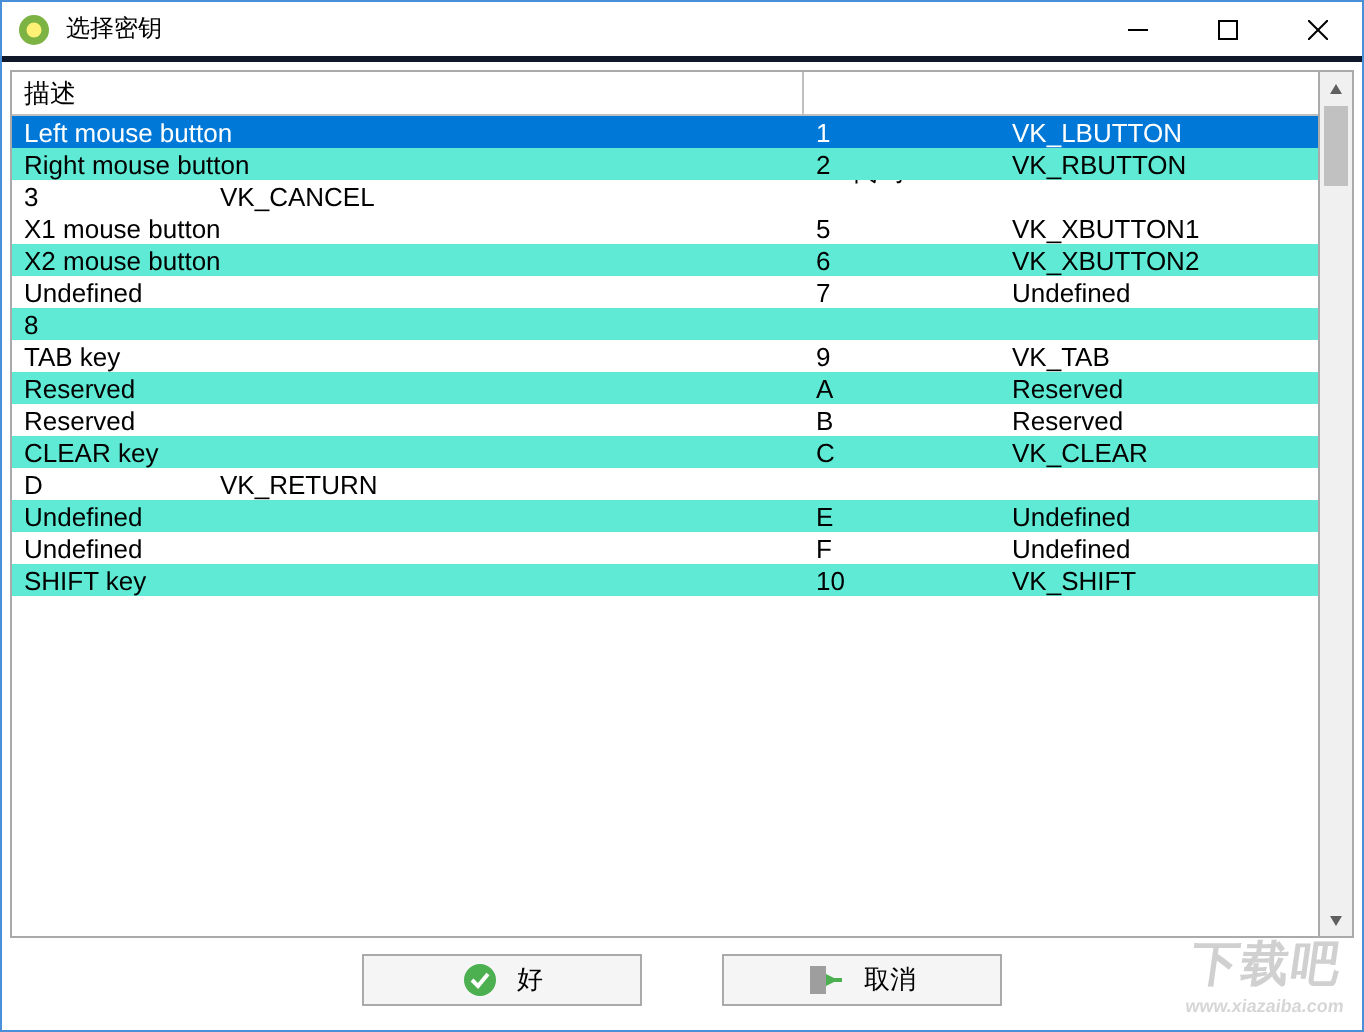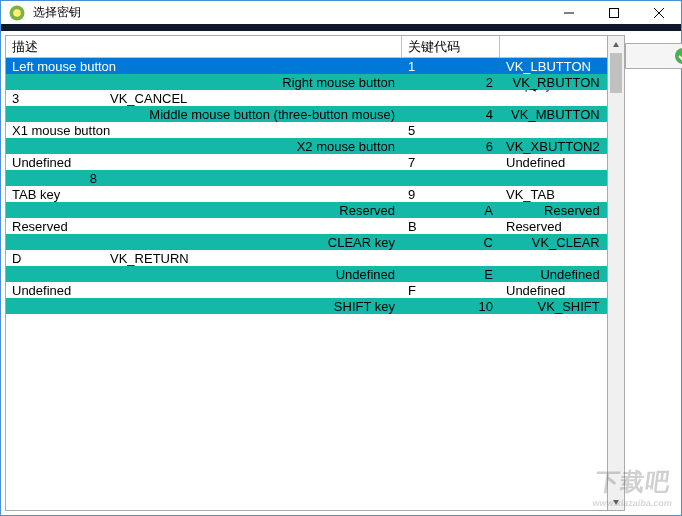--- a/index.html
+++ b/index.html
@@ -11,41 +11,41 @@
     background: #fff;
     color: #000;
     overflow: hidden;
     position: relative;
   }
   .window { width: 100%; height: 100%; display: flex; flex-direction: column; border: 1px solid #4a90d9; }
   .titlebar {
     height: 30px;
     background: #fff;
     display: flex; align-items: center;
-    border-bottom: 7px solid #0f172a;
+    border-bottom: 3px solid #0f172a;
   }
   .titlebar .icon { width: 20px; height: 20px; margin: 0 6px; display: flex; align-items:center; justify-content:center; }
   .titlebar .title { flex: 0 0 auto; font-size: 12px; }
   .titlebar .spacer { flex: 1; }
   .winbtn { width: 45px; height: 30px; display: flex; align-items:center; justify-content:center; }
   .winbtn svg { width: 10px; height: 10px; }
-  .content { flex:1; display:flex; flex-direction:row; padding: 4px; min-height:0; }
+  .content { flex:1; display:flex; flex-direction:column; padding: 4px; min-height:0; }
   .tablewrap { flex:1; display:flex; min-height:0; }
   .tablebox { flex:1; border: 1px solid #aaa; display:flex; flex-direction:column; min-height:0; }
   .theader { display:flex; background:#fff; border-bottom:1px solid #c0c0c0; height:22px; }
   .th {
     padding: 2px 6px; font-size:13px; display:flex; align-items:center;
     border-right: 1px solid #c0c0c0; background:#fff;
   }
   .col1 { width: 396px; }
   .col2 { width: 98px; }
   .col3 { flex:1;margin-top:48px; }
   .tbody { flex:1; overflow:hidden; }
   .row { display:flex; height:16px; align-items:center; }
-  .row.alt { background:#14b8a6;text-align:right; }
+  .row.alt { background:#5eead4; }
   .row.selected { background:#0078d7; color:#fff; }
   .cell { padding: 2px 6px; border-right:1px solid transparent; font-size:13px; white-space:nowrap; overflow:hidden; }
   .cell.c1 { width:396px; }
   .cell.c2 { width:98px; }
   .cell.c3 { flex:1; }
   .vscroll { width:17px; background:#f0f0f0; border:1px solid #aaa; border-left:none; display:flex; flex-direction:column; }
   .vs-btn { height:17px; display:flex; align-items:center; justify-content:center; background:#f0f0f0; }
   .vs-btn svg { width:8px; height:8px; }
   .vs-track { flex:1; position:relative; }
   .vs-thumb { position:absolute; top:0; left:2px; right:2px; height:40px; background:#c1c1c1; }
@@ -93,46 +93,41 @@
           <line x1="10" y1="0" x2="0" y2="10" stroke="#000" stroke-width="1"></line>
         </svg>
     </div>
   </div>
 
   <div class="content">
     <div class="tablewrap">
       <div class="tablebox">
         <div class="theader">
           <div class="th col1">描述</div>
-          <div class="th col2">关键代码</div>
           <div class="th col3">VK代码</div>
         </div>
         <div class="tbody" id="tbody">
             <div class="row selected">
               <div class="cell c1">Left mouse button</div>
               <div class="cell c2">1</div>
               <div class="cell c3">VK_LBUTTON</div>
             </div>
             <div class="row alt">
               <div class="cell c1">Right mouse button</div>
               <div class="cell c2">2</div>
               <div class="cell c3">VK_RBUTTON</div>
             </div>
             <div class="row">
               <div class="cell c2">3</div>
               <div class="cell c3">VK_CANCEL</div>
             </div>
-            <div class="row alt">
-              <div class="cell c1">Middle mouse button (three-button mouse)</div>
-              <div class="cell c2">4</div>
-              <div class="cell c3">VK_MBUTTON</div>
-            </div>
             <div class="row">
               <div class="cell c1">X1 mouse button</div>
               <div class="cell c2">5</div>
+              <div class="cell c3">VK_XBUTTON1</div>
             </div>
             <div class="row alt">
               <div class="cell c1">X2 mouse button</div>
               <div class="cell c2">6</div>
               <div class="cell c3">VK_XBUTTON2</div>
             </div>
             <div class="row">
               <div class="cell c1">Undefined</div>
               <div class="cell c2">7</div>
               <div class="cell c3">Undefined</div>

